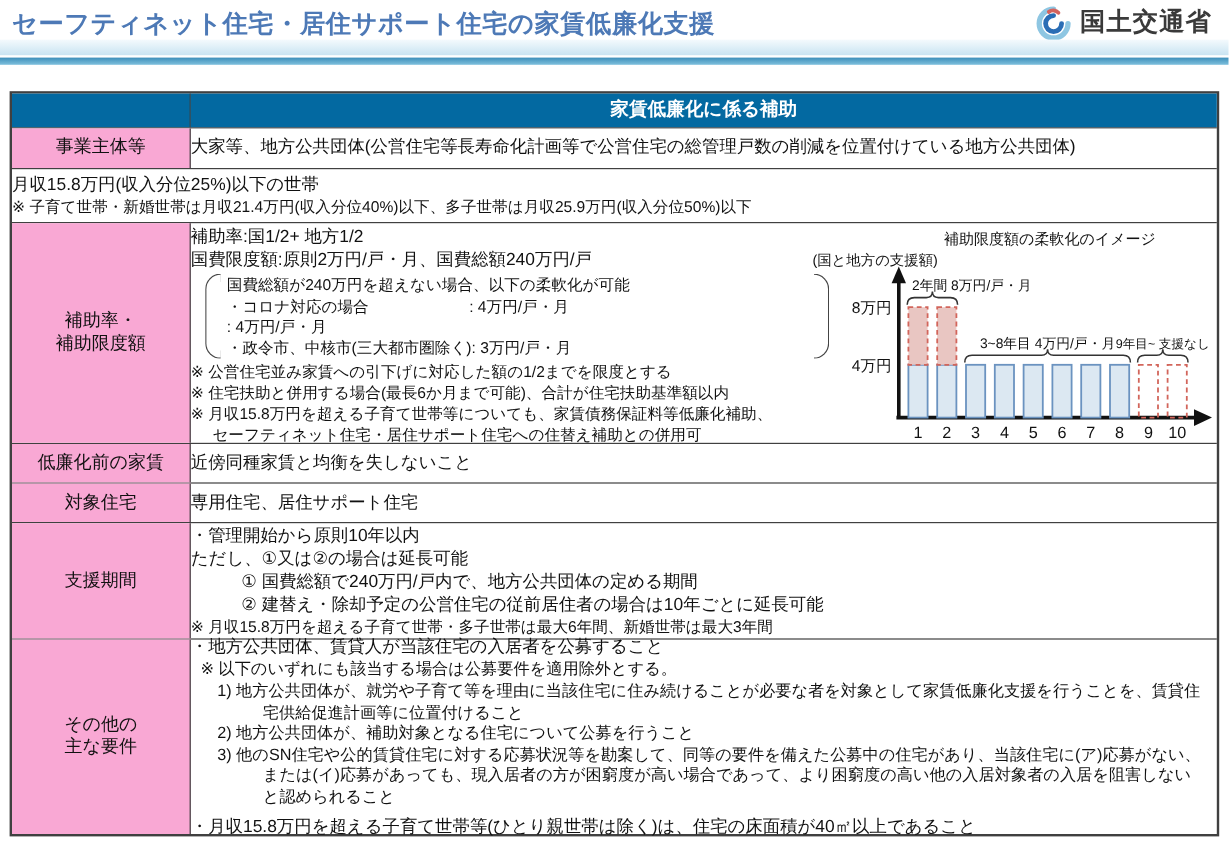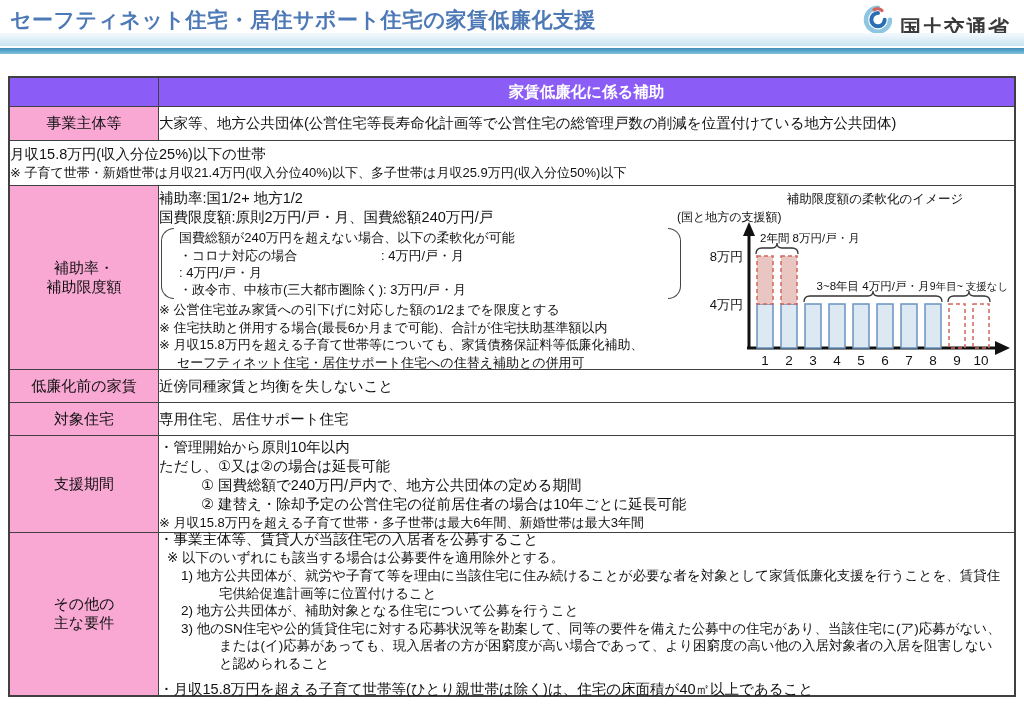--- a/index.html
+++ b/index.html
@@ -7,45 +7,45 @@
   body { font-family:"Liberation Sans","DejaVu Sans",sans-serif; }
   .page { position:relative; width:1024px; height:711px; background:#fff; overflow:hidden;text-decoration:underline; }
 
   
   .page-title { position:absolute; left:10px; top:6px; font-size:21px; font-weight:bold;
                 color:#4d79b6; letter-spacing:0.5px; }
   .title-band { position:absolute; left:0; top:33px; width:1024px; height:13px;
                 background:linear-gradient(#f4fafd,#c9e4f2); }
   .title-rule { position:absolute; left:0; top:48px; width:1024px; height:6px;
                 background:linear-gradient(#3d8fba,#7fc0dd); }
-  .logo { position:absolute; right:14px; top:4px; display:flex; align-items:flex-end; gap:6px; }
+  .logo { position:absolute; right:14px; top:4px; display:flex; align-items:flex-start; gap:6px; }
   .logo .ministry { font-size:21px; font-weight:bold; color:#3a3a3a; letter-spacing:1px; }
 
   
   .tbl { position:absolute; left:8px; top:76px; width:1008px; border:2px solid #404040; background:#fff; }
   .trow { display:flex; border-top:1px solid #404040; }
   .trow:first-child { border-top:none; }
   .lcell { flex:0 0 149px; background:#f9a8d4; border-right:1px solid #404040;
            display:flex; flex-direction:column; align-items:center; justify-content:center;
            font-size:15px; color:#111; text-align:center; line-height:1.25; }
   .ccell { flex:1; padding:3px 8px 2px 0; font-size:14.5px; color:#111; position:relative; line-height:1.32; }
   .hrow { height:28px; }
-  .hrow .lcell, .hrow .ccell { background:#8b5cf6; }
+  .hrow .lcell, .hrow .ccell { background:#0369a1; }
   .hrow .ccell { display:flex; align-items:center; justify-content:center;
                  color:#fff; font-weight:bold; font-size:15.5px; padding:0; }
   .h34{height:34px}.h45{height:45px}.h184{height:184px}.h33{height:33px}
   .h97{height:97px}.h163{height:163px}
   .vcen { display:flex; flex-direction:column; justify-content:center; }
 
   .small { font-size:13px; }
   .ind8 { }
   .ind42 { margin-left:42px; }
 
   
-  .flexbox { display:flex; width:520px; margin:1px 0 2px 2px; align-items:stretch; }
+  .flexbox { display:flex; width:520px; margin:1px 0 2px 12px; align-items:stretch; }
   .paren { flex:0 0 13px; border:1.6px solid #444; }
   .paren.pl { border-right:none; border-radius:15px 0 0 15px; margin-right:5px; }
   .paren.pr { border-left:none; border-radius:0 15px 15px 0; margin-left:5px; }
   .flexinner { flex:1; font-size:13px; line-height:1.33; padding:1px 0; }
   .flexline { display:flex; }
   .flexline .nm { min-width:202px; }
 
   .notes div { font-size:13px; line-height:1.35; }
   .notes .cont { margin-left:18px; }
 
@@ -203,21 +203,21 @@
         <div class="small">※ 月収15.8万円を超える子育て世帯・多子世帯は最大6年間、新婚世帯は最大3年間</div>
       </div>
     </div>
 
     <div class="trow h163">
       <div class="lcell">
         <div>その他の</div>
         <div>主な要件</div>
       </div>
       <div class="ccell vcen">
-        <div>・事業主体等、賃貸人が当該住宅の入居者を公募すること</div>
+        <div>・地方公共団体、賃貸人が当該住宅の入居者を公募すること</div>
         <div class="note13">※ 以下のいずれにも該当する場合は公募要件を適用除外とする。</div>
         <div class="item">1) 地方公共団体が、就労や子育て等を理由に当該住宅に住み続けることが必要な者を対象として家賃低廉化支援を行うことを、賃貸住宅供給促進計画等に位置付けること</div>
         <div class="item">2) 地方公共団体が、補助対象となる住宅について公募を行うこと</div>
         <div class="item">3) 他のSN住宅や公的賃貸住宅に対する応募状況等を勘案して、同等の要件を備えた公募中の住宅があり、当該住宅に(ア)応募がない、または(イ)応募があっても、現入居者の方が困窮度が高い場合であって、より困窮度の高い他の入居対象者の入居を阻害しないと認められること</div>
         <div class="lastline">・月収15.8万円を超える子育て世帯等(ひとり親世帯は除く)は、住宅の床面積が40㎡以上であること</div>
       </div>
     </div>
 
   </div>
 </div>

